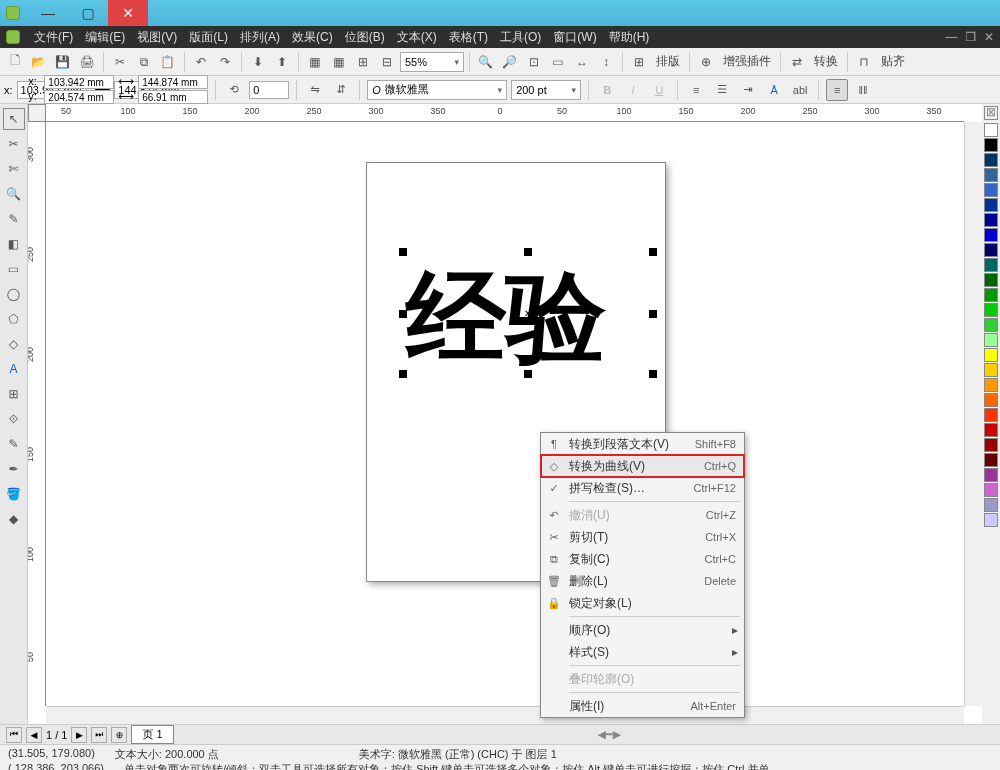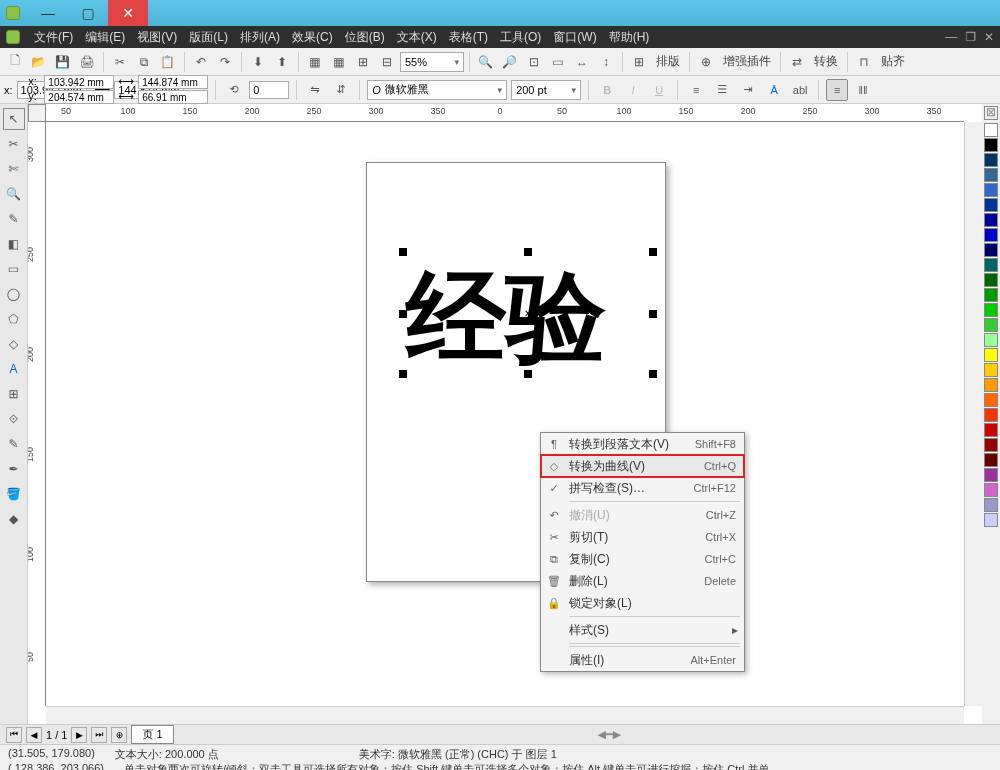--- a/index.html
+++ b/index.html
@@ -323,23 +323,29 @@
         <span class="cmicon">🗑</span>
         <span>删除(L)</span>
         <span class="cmshort">Delete</span>
       </div>
       <div class="cmitem">
         <span class="cmicon">🔒</span>
         <span>锁定对象(L)</span>
       </div>
       <div class="cmsep"></div>
       <div class="cmitem cmarrow">
+        <span>顺序(O)</span>
+      </div>
+      <div class="cmitem cmarrow">
         <span>样式(S)</span>
       </div>
       <div class="cmsep"></div>
+      <div class="cmitem dis">
+        <span>叠印轮廓(O)</span>
+      </div>
       <div class="cmsep"></div>
       <div class="cmitem">
         <span>属性(I)</span>
         <span class="cmshort">Alt+Enter</span>
       </div>
     </div>
 </div>
 
 <div class="pagenav">
   <div class="btn">⏮</div>

